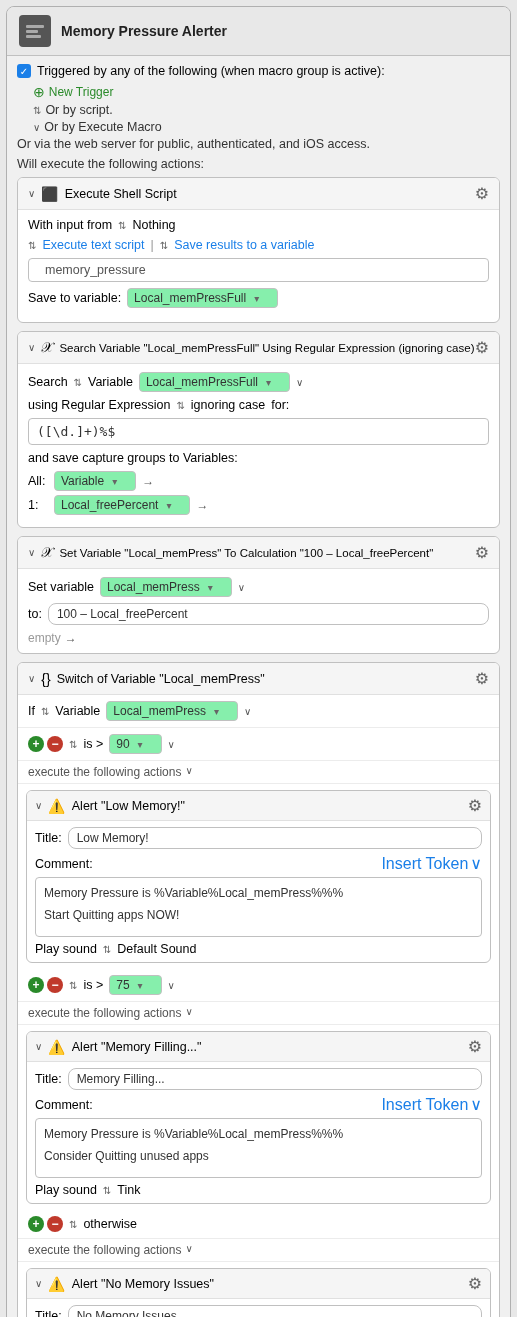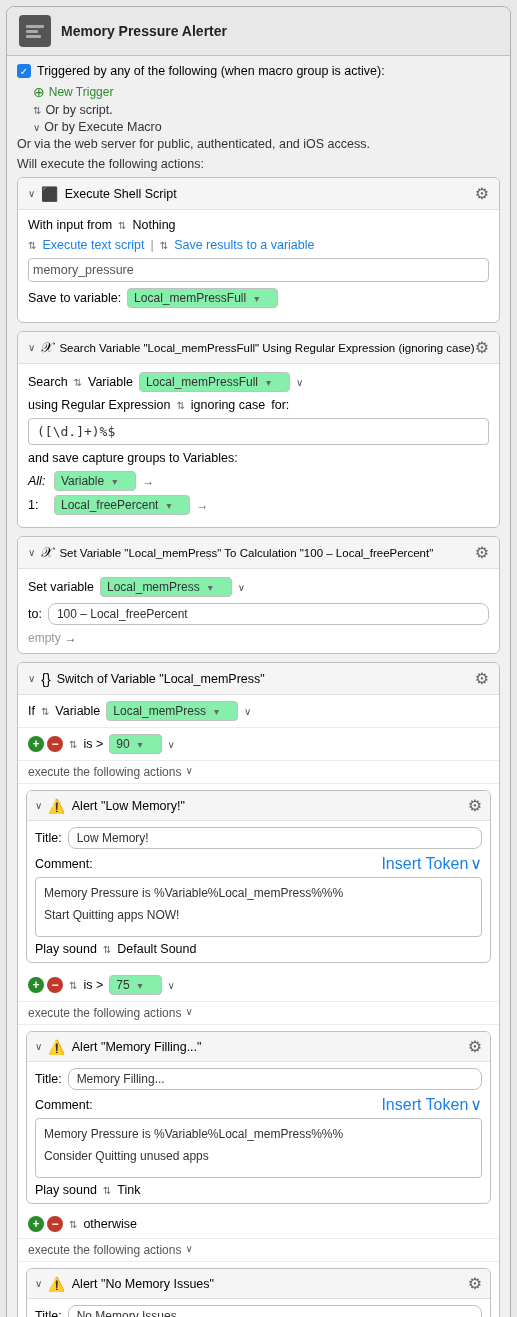--- a/index.html
+++ b/index.html
@@ -125,21 +125,21 @@
       background: white;
       padding: 3px 8px;
       font-size: 12px;
       color: #333;
       width: 100%;
     }
     .variable-field {
       border: 1px solid #c0c0c0;
       border-radius: 4px;
       background: white;
-      padding: 4px 4px;
+      padding: 4px 16px;
       font-size: 12.5px;
       color: #555;
       width: 100%;
       margin-bottom: 6px;
     }
     .regex-field {
       border: 1px solid #c0c0c0;
       border-radius: 4px;
       background: white;
       padding: 5px 8px;
@@ -344,21 +344,21 @@
         <div class="field-row">
           <span>using Regular Expression</span>
           <span class="updown">⇅</span>
           <span>ignoring case</span>
           <span>for:</span>
         </div>
         <div class="regex-field">([\d.]+)%$</div>
         <div class="capture-section">
           <div style="font-size:12.5px; margin-bottom:6px;">and save capture groups to Variables:</div>
           <div class="capture-row">
-            <span style="width:20px;font-style:italic;">All:</span>
+            <span style="width:20px;">All:</span>
             <div class="select-box">
               <span>Variable</span>
             </div>
             <span class="arrow-btn">→</span>
           </div>
           <div class="capture-row">
             <span style="width:20px;">1:</span>
             <div class="select-box">
               <span>Local_freePercent</span>
             </div>

